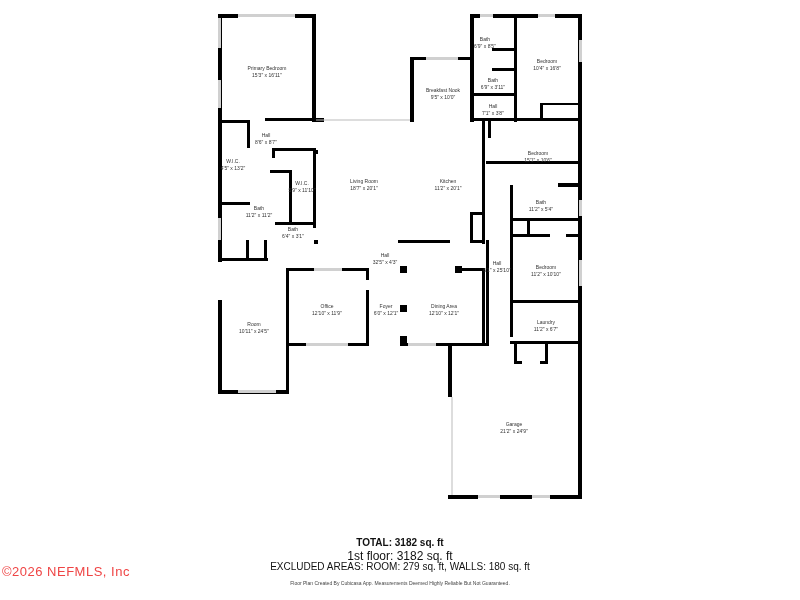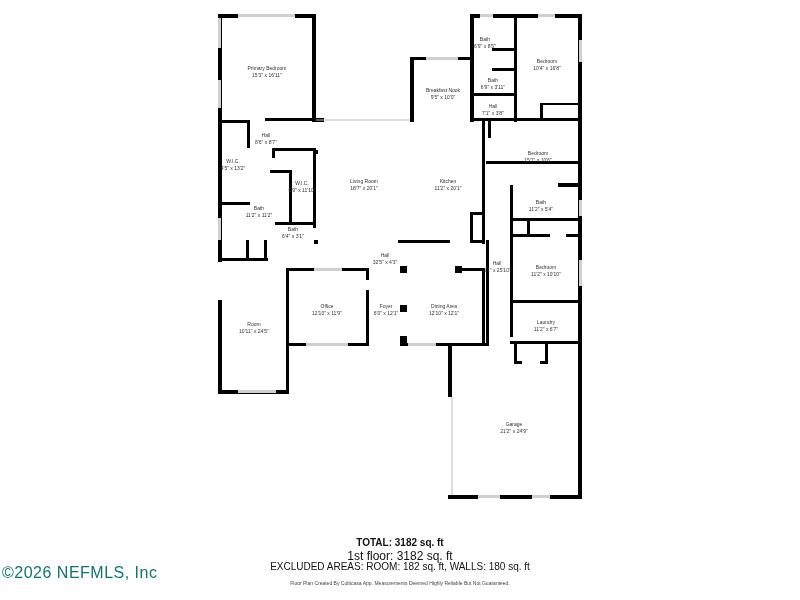--- a/index.html
+++ b/index.html
@@ -5,21 +5,21 @@
   html, body { margin:0; padding:0; background:#fff; }
   body { width:800px; height:600px; position:relative; overflow:hidden; font-family:"Liberation Sans", sans-serif; }
   .plan { position:absolute; left:0; top:0; width:800px; height:600px; }
   .room-label { position:absolute; text-align:center; font-size:5px; color:#333; line-height:7px; transform:translate(-50%,-50%); white-space:nowrap; }
   .room-label .dim { display:block; }
   .summary { position:absolute; left:0; width:800px; text-align:center; color:#111; }
   .total { top:537px; font-size:10px; font-weight:bold; }
   .floor { top:549px; font-size:12px; }
   .excluded { top:561px; font-size:10px; }
   .credit { top:580px; font-size:5px; color:#444; }
-  .watermark { position:absolute; left:2px; top:564px; font-size:16px; color:#0f766e; letter-spacing:0.5px; }
+  .watermark { position:absolute; left:2px; top:564px; font-size:13px; color:#ef4444; letter-spacing:0.5px; }
 </style>
 </head>
 <body>
 
 <svg class="plan" width="800" height="600" viewBox="0 0 800 600">
   <g fill="#000">
 
     <rect x="218" y="14" width="4" height="110"></rect>
     <rect x="218" y="14" width="20" height="4"></rect>
     <rect x="295" y="14" width="20" height="4"></rect>
@@ -226,15 +226,15 @@
       <span class="dim">10'11" x 24'5"</span>
     </div>
     <div class="room-label" style="left: 514px; top: 428px;">
       <span style="display: block;">Garage</span>
       <span class="dim">21'2" x 24'9"</span>
     </div>
   </div>
 
 <div class="summary total">TOTAL: 3182 sq. ft</div>
 <div class="summary floor">1st floor: 3182 sq. ft</div>
-<div class="summary excluded">EXCLUDED AREAS: ROOM: 182 sq. ft, WALLS: 180 sq. ft</div>
+<div class="summary excluded">EXCLUDED AREAS: ROOM: 279 sq. ft, WALLS: 180 sq. ft</div>
 <div class="summary credit">Floor Plan Created By Cubicasa App. Measurements Deemed Highly Reliable But Not Guaranteed.</div>
 <div class="watermark">©2026 NEFMLS, Inc</div>
 
 </body></html>

